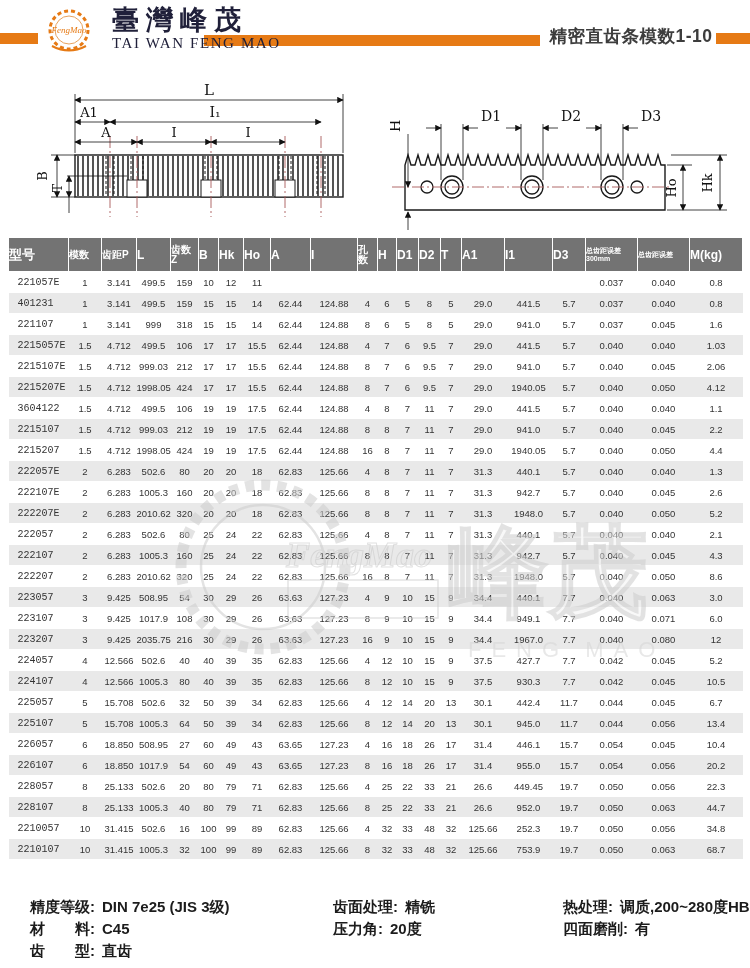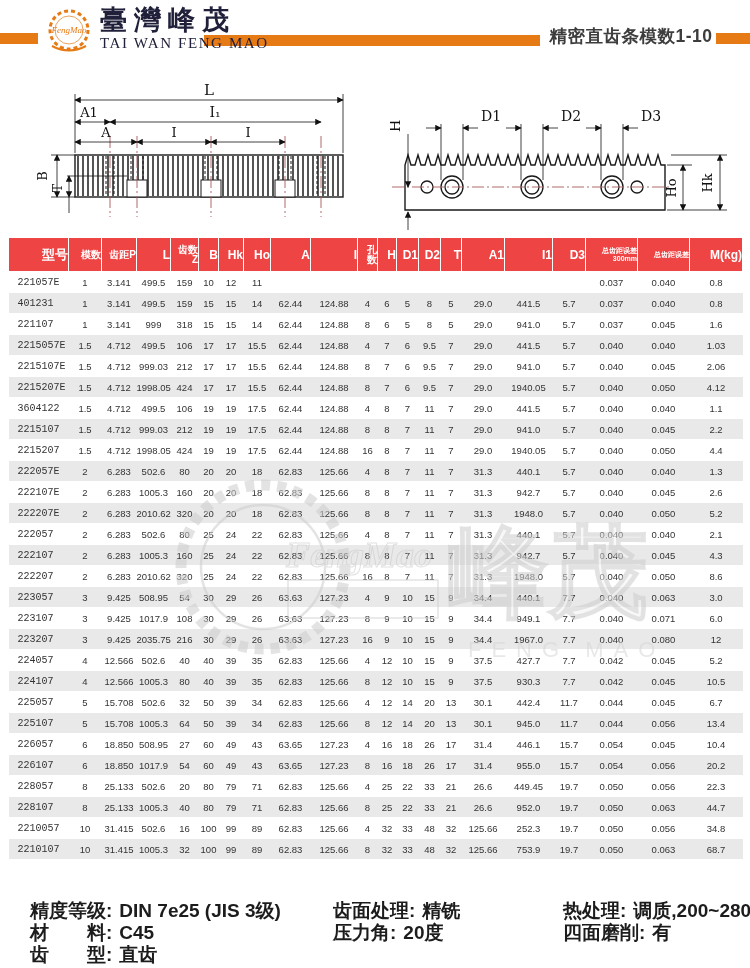--- a/index.html
+++ b/index.html
@@ -4,46 +4,46 @@
 <style>
   html,body{margin:0;padding:0;background:#fff;}
   .page{position:relative;width:750px;height:968px;background:#fff;overflow:hidden;
         font-family:"Liberation Sans",sans-serif;}
   
   .bar{position:absolute;background:#e67a15;height:11px;}
   .bar-left{left:0;top:33px;width:38px;}
   .bar-mid{left:204px;top:35px;width:336px;}
   .bar-right{left:716px;top:33px;width:34px;}
   .logo{position:absolute;left:42px;top:6px;}
-  .brand{position:absolute;left:100px;top:6px;color:#20203a;}
+  .brand{position:absolute;left:112px;top:6px;color:#20203a;}
   .brand-cn{font-family:"Liberation Serif",serif;font-size:27px;font-weight:bold;letter-spacing:7px;line-height:28px;}
   .brand-en{font-family:"Liberation Serif",serif;font-size:15px;font-weight:normal;letter-spacing:1.6px;margin-top:1px;}
   .page-title{position:absolute;left:549px;top:24px;width:164px;text-align:center;
               font-size:17.5px;font-weight:bold;color:#3d3d3d;letter-spacing:.5px;}
   
   .drawing{position:absolute;}
   .drawing text{font-family:"DejaVu Serif","Liberation Serif",serif;fill:#111;}
   
   .spec-table{position:absolute;left:8px;top:237px;width:734px;border-collapse:collapse;table-layout:fixed;}
-  .spec-table th{background:#ef4444;color:#fff;border:1px solid #fff;height:33px;padding:0;
-                 font-weight:bold;text-align:right;vertical-align:middle;}
+  .spec-table th{background:#737373;color:#fff;border:1px solid #fff;height:33px;padding:0;
+                 font-weight:bold;text-align:left;vertical-align:middle;}
   .spec-table th.h-lg{font-size:13px;}
   .spec-table th.h-md{font-size:12px;}
   .spec-table th.h-sm{font-size:10px;line-height:10px;}
   .spec-table th.h-xs{font-size:7px;line-height:8px;}
   .spec-table td{height:20px;padding:0;font-size:9.5px;color:#333;text-align:center;
                  border-bottom:1px solid #fff;white-space:nowrap;overflow:hidden;}
   .spec-table tbody tr:nth-child(even) td{background:#e9e9e9;}
   .spec-table td.model{text-align:left;padding-left:9px;font-size:10px;font-family:Liberation Mono, monospace;}
   
   .watermark{position:absolute;left:168px;top:452px;pointer-events:none;opacity:.55;}
   
   .footer-col{position:absolute;top:898px;}
   .fc1{left:30px;} .fc2{left:333px;} .fc3{left:563px;}
-  .spec-line{height:22px;font-size:19px;font-weight:bold;color:#1c1c1c;white-space:nowrap;}
+  .spec-line{height:22px;font-size:15px;font-weight:bold;color:#1c1c1c;white-space:nowrap;}
   .spec-line .lab{margin-right:7px;}
 </style>
 </head>
 <body>
 
 <div class="page">
 
   <div class="bar bar-left"></div>
   <div class="bar bar-mid"></div>
   <div class="bar bar-right"></div>

